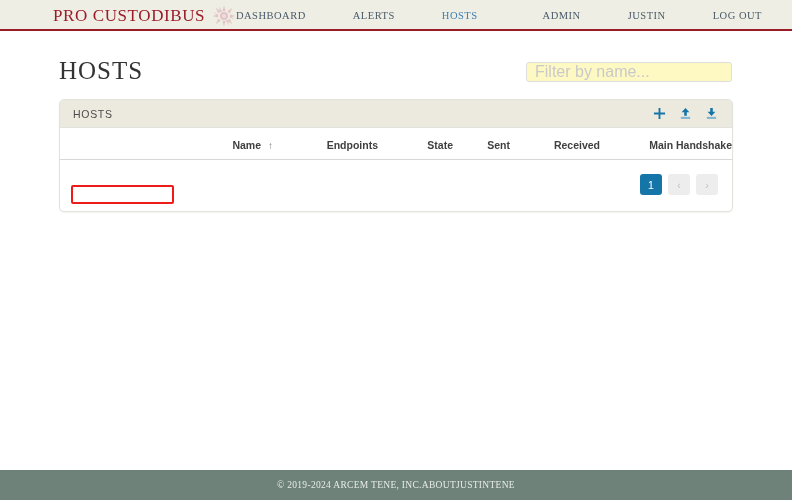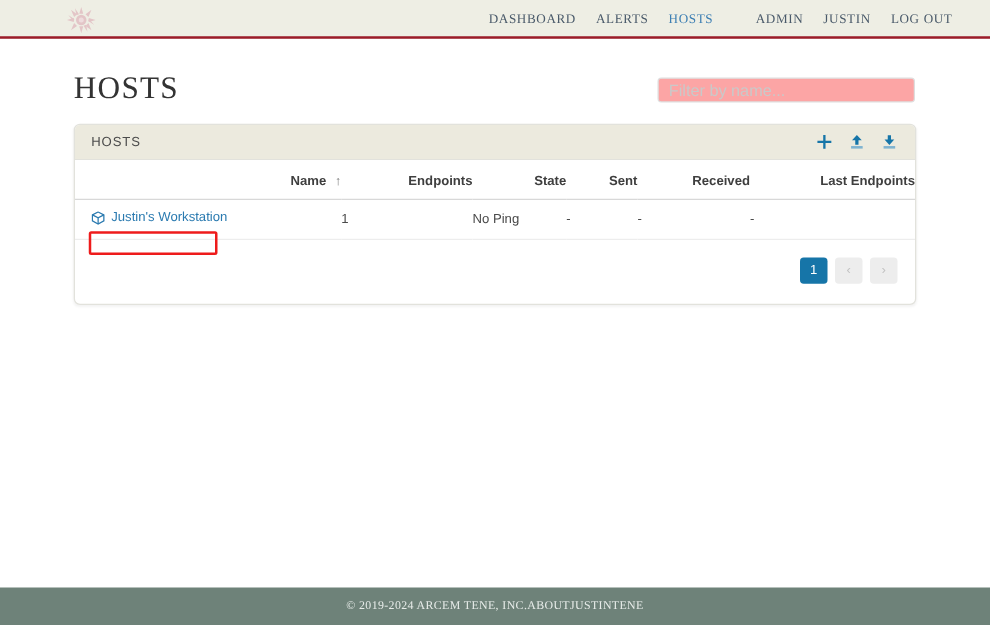--- a/index.html
+++ b/index.html
@@ -58,20 +58,21 @@
     align-items: center;
     font-family: "Liberation Serif", serif;
     font-size: 10.5px;
     letter-spacing: 0.5px;
   }
   .nav a {
     color: #4a5a6a;
     text-decoration: none;
     padding: 0 8px;
     white-space: nowrap;
+    margin-left: 31px;
   }
   .nav a.active { color: #3d7fb3; }
   .nav .gap { width: 18px; }
 
   
   .content {
     position: absolute;
     top: 31px; left: 0;
     width: 792px;
   }
@@ -88,23 +89,23 @@
   }
   .filter-input {
     position: absolute;
     right: 60px;
     top: 31px;
     width: 206px;
     height: 20px;
     box-sizing: border-box;
     border: 1px solid #dedede;
     border-radius: 3px;
-    background: #fca5a5;
+    background: #fef9c3;
     font-family: "Liberation Sans", sans-serif;
-    font-size: 13px;
+    font-size: 16px;
     color: #555;
     padding: 0 8px;
     outline: none;
   }
   .filter-input::placeholder { color: #c9c9c9; }
 
   
   .card {
     position: absolute;
     left: 59px;
@@ -264,20 +265,21 @@
     letter-spacing: 0.3px;
     text-decoration: none;
     white-space: nowrap;
   }
 </style>
 </head>
 <body>
 
 <div class="topbar">
   <div class="brand">
+    <span class="brand-text">PRO CUSTODIBUS</span>
     <span class="brand-mark">
       <svg viewBox="0 0 24 22" width="24" height="22" aria-hidden="true">
         <g fill="#e3c3c6">
           <circle cx="12" cy="11" r="4.2"></circle>
           <path d="M12 0.5 L13.6 6 L10.4 6 Z"></path>
           <path d="M12 21.5 L10.4 16 L13.6 16 Z"></path>
           <path d="M0.5 11 L6 9.4 L6 12.6 Z"></path>
           <path d="M23.5 11 L18 12.6 L18 9.4 Z"></path>
           <path d="M3.8 2.8 L8.6 6.3 L6.3 8.6 Z"></path>
           <path d="M20.2 19.2 L15.4 15.7 L17.7 13.4 Z"></path>
@@ -338,41 +340,25 @@
     <table class="hosts">
       <thead>
         <tr>
           <th class="col-name">
             <span>Name</span><span class="sort-arrow">↑</span>
           </th>
           <th class="col-ep">Endpoints</th>
           <th class="col-state">State</th>
           <th class="col-sent">Sent</th>
           <th class="col-recv">Received</th>
-          <th class="col-hs">Last Endpoints</th>
+          <th class="col-hs">Main Handshake</th>
         </tr>
       </thead>
       <tbody>
 
-        <tr>
-          <td class="col-name">
-            <a class="host-link" href="#">
-              <svg class="cube-icon" viewBox="0 0 12 12">
-                <path d="M6 0.7 L11 3.2 V8.4 L6 11.1 L1 8.4 V3.2 Z" fill="none" stroke="#2a7ab0" stroke-width="1.1"></path>
-                <path d="M1 3.2 L6 5.8 L11 3.2 M6 5.8 V11.1" fill="none" stroke="#2a7ab0" stroke-width="1.1"></path>
-              </svg>
-              <span>Justin's Workstation</span>
-            </a>
-          </td>
-          <td class="col-ep">1</td>
-          <td class="col-state state-noping">No Ping</td>
-          <td class="col-sent dash">-</td>
-          <td class="col-recv dash">-</td>
-          <td class="col-hs dash">-</td>
-        </tr>
 
 
       </tbody>
     </table>
 
     <div class="pager">
       <button class="page-btn active">1</button>
       <button class="page-btn disabled">‹</button>
       <button class="page-btn disabled">›</button>
     </div>

